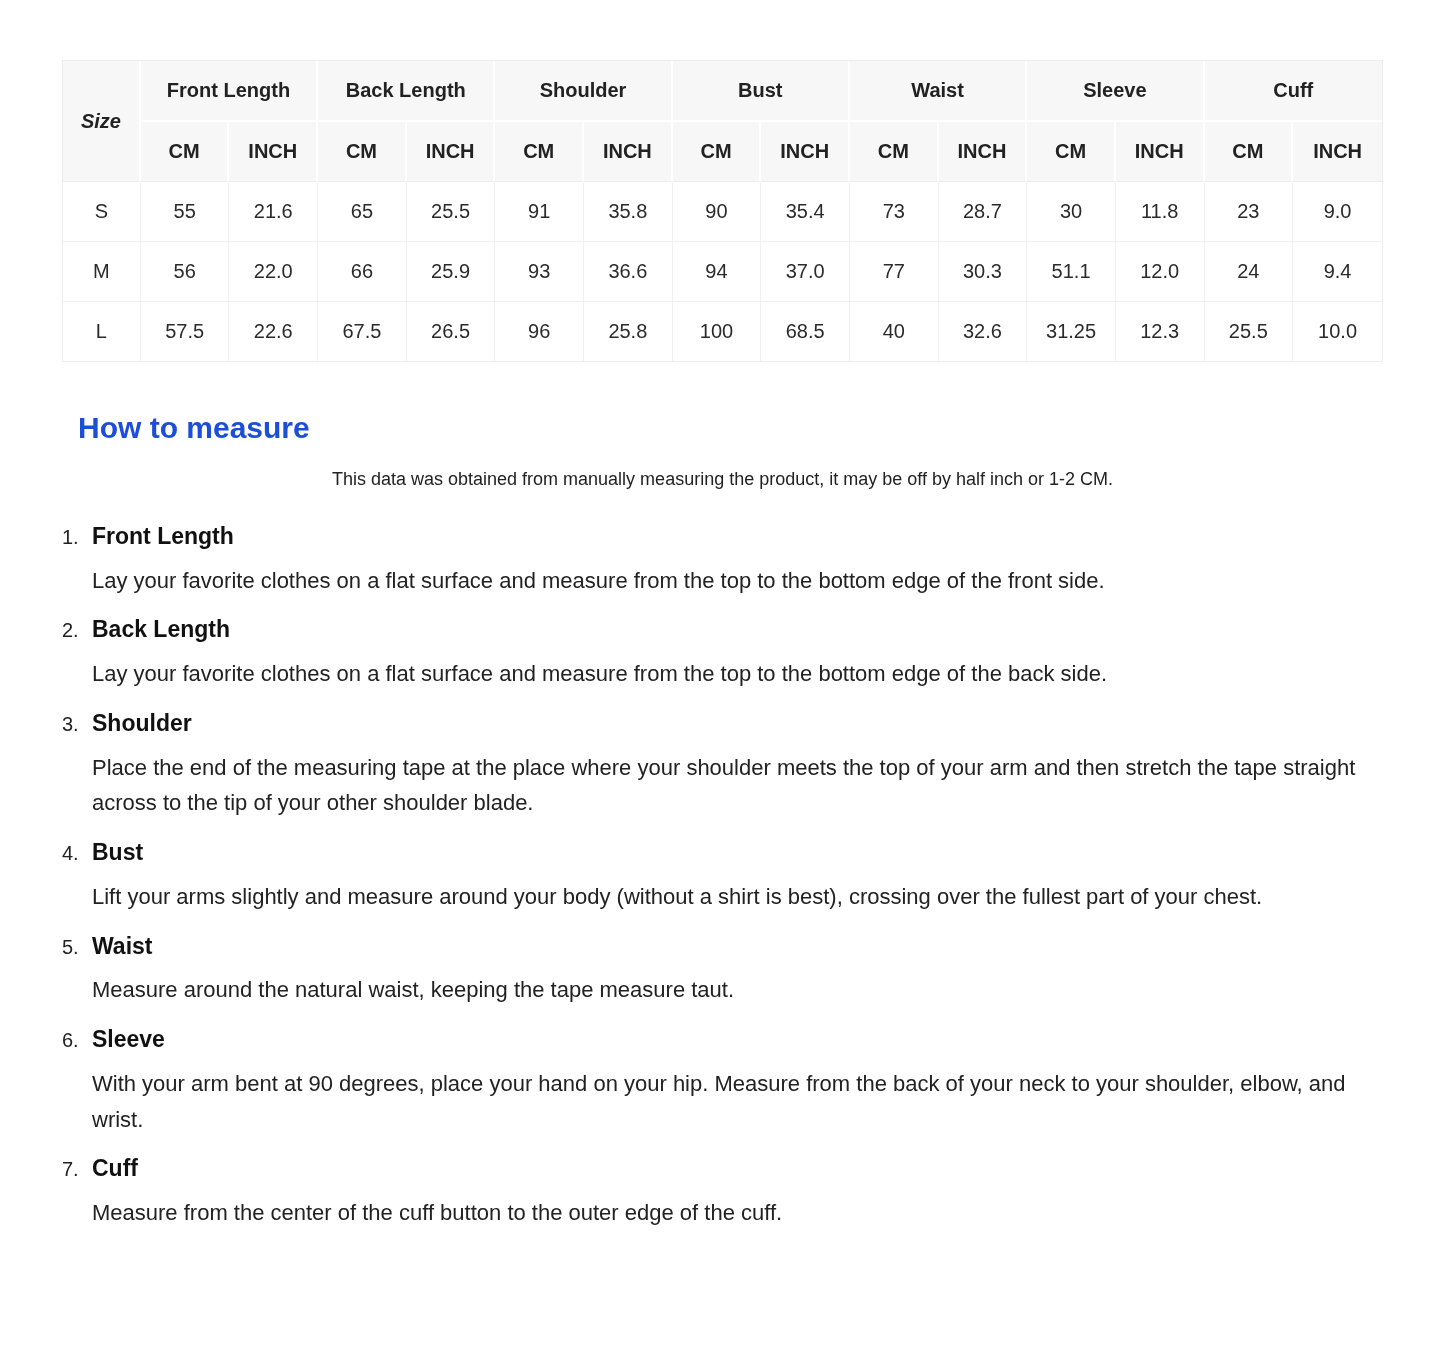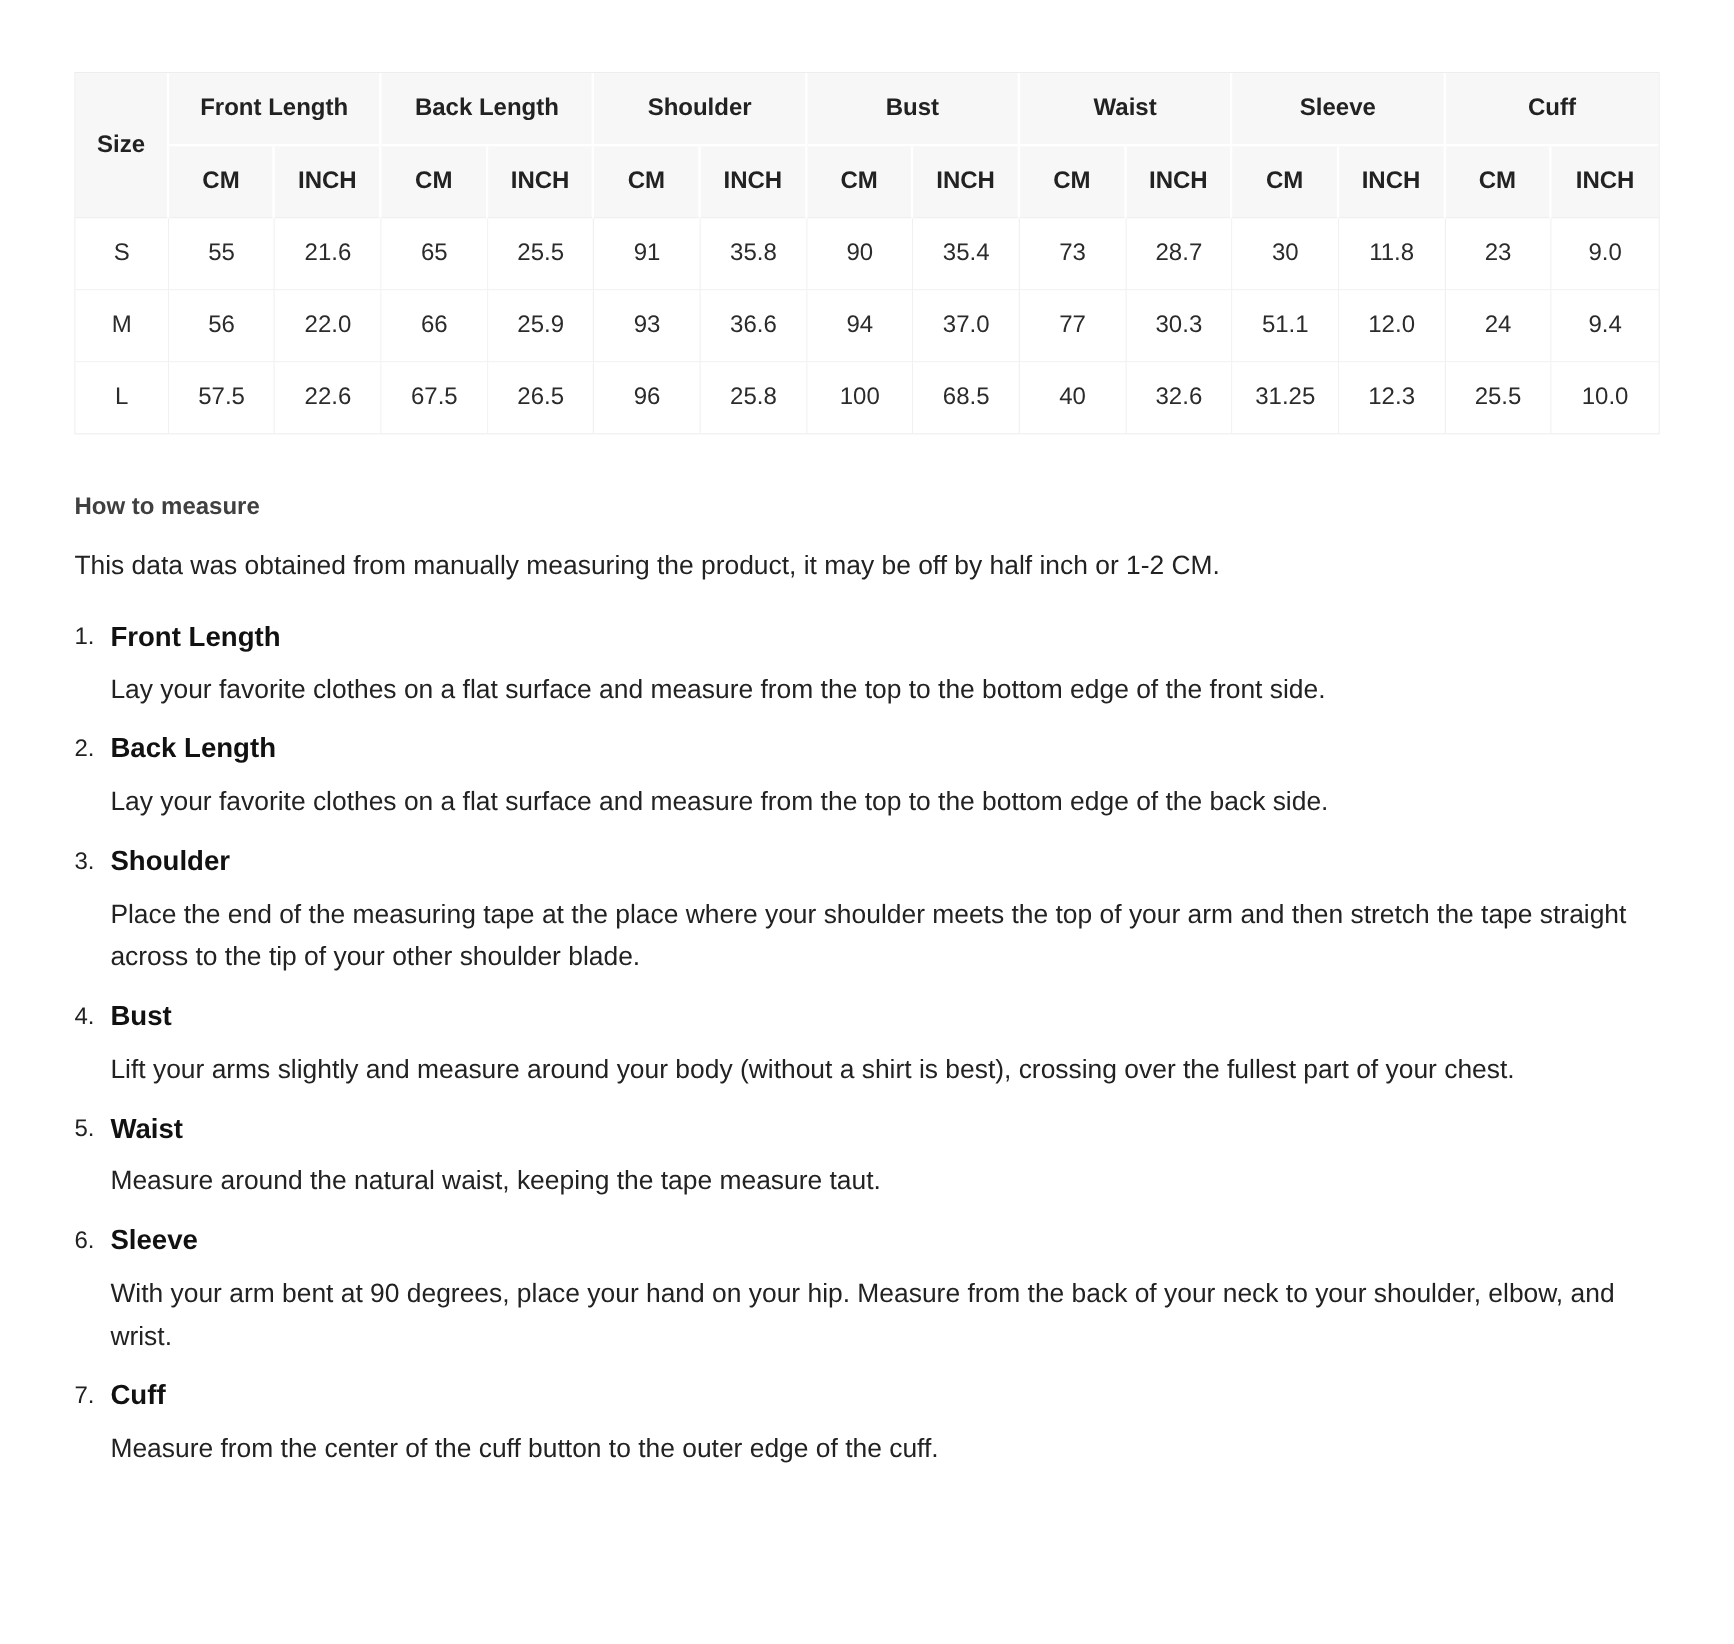--- a/index.html
+++ b/index.html
@@ -36,41 +36,42 @@
   }
   thead th {
     background: #f7f7f7;
     font-weight: bold;
     color: #222222;
     border-right: 2px solid #ffffff;
     border-bottom: 2px solid #ffffff;
   }
   thead th:last-child { border-right: none; }
   thead tr.units th { border-bottom: 1px solid #ededed; }
-  thead th.size-head { border-bottom: 1px solid #ededed; }
+  thead th.size-head { border-bottom: 1px solid #ededed; font-style: italic; }
   tbody td {
     background: #ffffff;
     border-right: 1px solid #f0f0f0;
     border-bottom: 1px solid #f0f0f0;
   }
   tbody td:last-child { border-right: none; }
   tbody tr:last-child td { border-bottom: none; }
 
   
   h2.htm-title {
-    font-size: 20px;
+    font-size: 30px;
     line-height: 1.2;
     font-weight: bold;
-    color: #404040;
-    margin: 48px 0 20px 0;
+    color: #1d4ed8;
+    margin: 48px 0 20px 16px;
   }
   p.htm-intro {
-    font-size: 22px;
+    font-size: 18px;
     line-height: 1.5;
     margin: 0 0 30px 0;
+    text-align: center;
   }
   ol.steps {
     list-style: none;
     margin: 0;
     padding: 0;
   }
   ol.steps li {
     position: relative;
     padding-left: 30px;
     margin-bottom: 18px;

